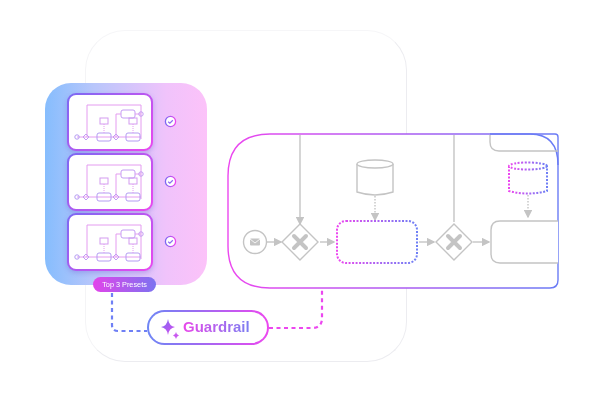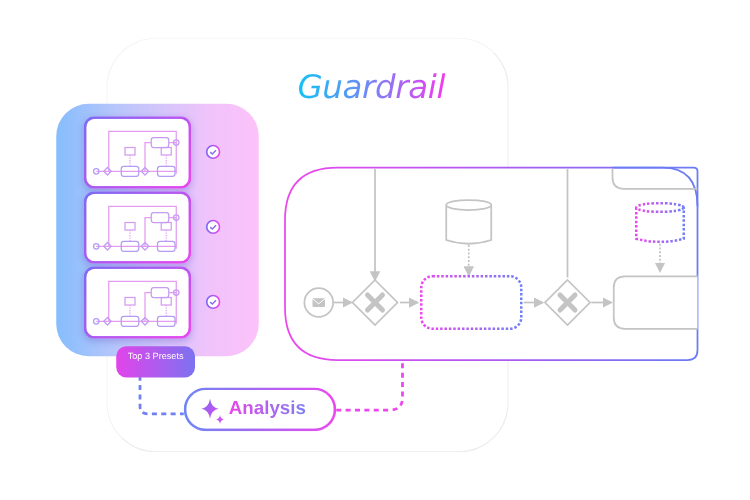--- a/index.html
+++ b/index.html
@@ -12,40 +12,39 @@
     -webkit-background-clip:text; background-clip:text; color:transparent; }
   .presets-panel { position:absolute; left:45px; top:83px; width:162px; height:202px; border-radius:26px;
     background:linear-gradient(90deg,#86bdfd 0%,#b8c6fb 30%,#f0c3fb 75%,#fcc2f9 100%); }
   .preset-card { position:absolute; left:22px; width:86px; height:58px; background:#fff; border-radius:9px;
     box-sizing:border-box; border:2px solid transparent;
     background-image:linear-gradient(#fff,#fff),linear-gradient(135deg,#7b6af3,#ec47ef);
     background-origin:border-box; background-clip:padding-box,border-box;
     box-shadow:0 2px 5px rgba(100,80,200,0.3); }
   .preset-card svg { position:absolute; left:0; top:0; }
   .check { position:absolute; left:119px; width:13px; height:13px; }
-  .badge { position:absolute; left:93px; top:277px; width:63px; height:25px; border-radius:8px;
+  .badge { position:absolute; left:93px; top:277px; width:63px; height:15px; border-radius:8px;
     background:linear-gradient(90deg,#e244ea,#7c72f0); color:#fff; font-size:7.3px; line-height:15px;
     text-align:center; font-family:"Liberation Sans", sans-serif; }
   .configure { position:absolute; left:147px; top:310px; width:122px; height:35px; box-sizing:border-box;
     border-radius:18px; border:2px solid transparent;
     background-image:linear-gradient(#fff,#fff),linear-gradient(90deg,#6e86f5,#9a6cf2 40%,#ec47ef);
     background-origin:border-box; background-clip:padding-box,border-box; cursor:pointer; }
   .configure .label { position:absolute; left:34px; top:6px; font-size:15px; font-weight:bold;
     font-family:"Liberation Sans", sans-serif;
     background:linear-gradient(90deg,#e846ea,#7b7ff2); -webkit-background-clip:text; background-clip:text; color:transparent; }
   .configure svg { position:absolute; left:9px; top:5px; }
   .overlay { position:absolute; left:0; top:0; }
 </style>
 </head>
 <body>
 
 <div class="bg-card"></div>
 
 <div class="title">
-  <div>Guardrail</div>
 </div>
 
 <div class="presets-panel">
   <div class="preset-card" style="top:10px">
     <svg width="86" height="58" viewBox="0 0 86 58">
       <g fill="none" stroke="#e49cf0" stroke-width="1">
         <path d="M8 42 H72 M18 42 V10 H72 V44"></path>
         <rect x="28" y="38" width="14" height="8" rx="2" stroke="#b49cf3"></rect>
         <rect x="31" y="23" width="8" height="6" stroke="#d49cf0"></rect>
         <rect x="57" y="38" width="14" height="8" rx="2" stroke="#b49cf3"></rect>
@@ -191,14 +190,14 @@
   <svg width="24" height="24" viewBox="0 0 24 24">
     <defs>
         <linearGradient id="spg" x1="0" x2="1" y1="0" y2="1">
           <stop offset="0" stop-color="#7b6af3"></stop>
           <stop offset="1" stop-color="#d94cef"></stop>
         </linearGradient>
       </defs>
     <path d="M10 2 Q11 9 17 10 Q11 11 10 18 Q9 11 3 10 Q9 9 10 2 Z" fill="url(#spg)"></path>
     <path d="M18 15 Q18.5 18 21 18.5 Q18.5 19 18 22 Q17.5 19 15 18.5 Q17.5 18 18 15 Z" fill="#c95af0"></path>
   </svg>
-  <span class="label">Analysis</span>
+  <span class="label">Guardrail</span>
 </div>
 
 </body></html>

